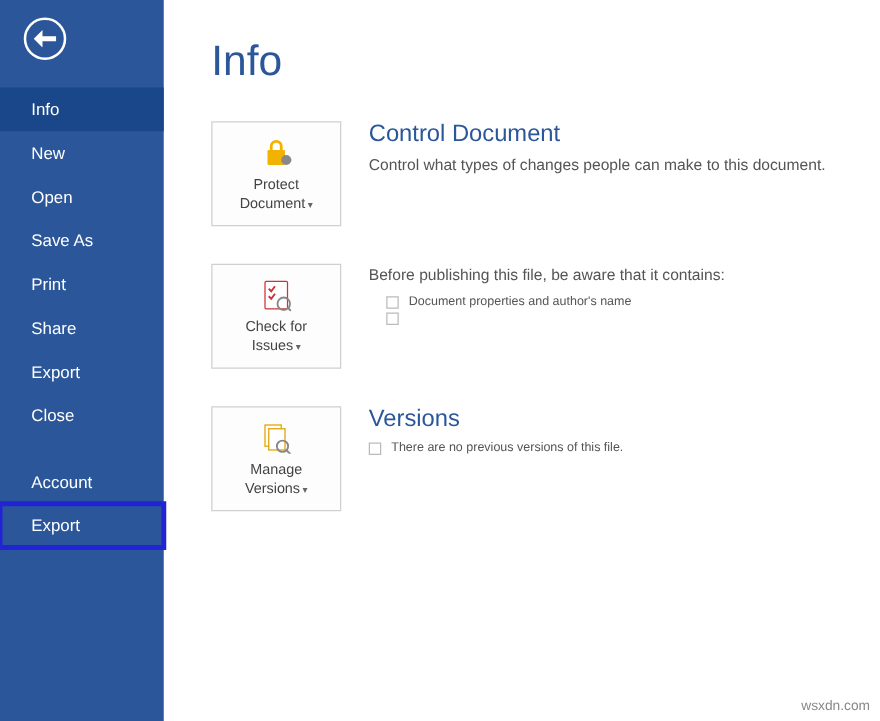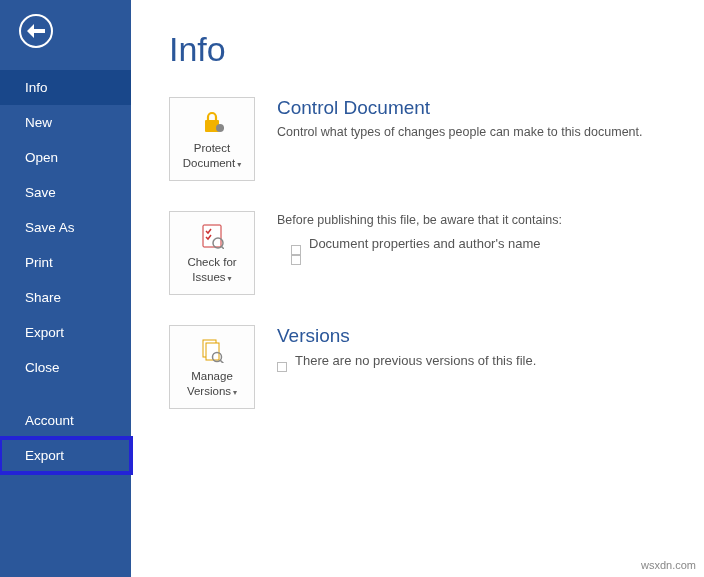--- a/index.html
+++ b/index.html
@@ -9,46 +9,45 @@
     .back-btn { width: 34px; height: 34px; border: 2px solid #fff; border-radius: 50%; margin: 14px 0 0 19px; display: flex; align-items: center; justify-content: center; cursor: pointer; }
     .back-btn svg { fill: #fff; }
     .nav { margin-top: 22px; display: flex; flex-direction: column; }
     .nav-item { padding: 10px 0 10px 25px; font-size: 13.5px; cursor: pointer; }
     .nav-item.active { background: #19478A; }
     .nav-item.highlight { outline: 4px solid #2323d6; outline-offset: -2px; }
     .spacer { height: 18px; }
     .main { flex: 1; padding: 30px 30px 30px 38px; position: relative; }
     .page-title { font-size: 34px; font-weight: 300; color: #2B579A; margin-bottom: 28px; }
     .section { display: flex; margin-bottom: 30px; align-items: flex-start; }
-    .card { width: 86px; height: 84px; border: 1px solid #d0d0d0; background: #fdfdfd; display: flex; flex-direction: column; align-items: center; justify-content: center; font-size: 11.5px; text-align: center; color: #444; cursor: pointer; line-height: 1.3; padding: 4px; }
+    .card { width: 104px; height: 84px; border: 1px solid #d0d0d0; background: #fdfdfd; display: flex; flex-direction: column; align-items: center; justify-content: center; font-size: 11.5px; text-align: center; color: #444; cursor: pointer; line-height: 1.3; padding: 4px; }
     .card .icon { font-size: 22px; margin-bottom: 4px; display:flex; align-items:center; justify-content:center; height:30px;}
     .card .tri { font-size: 8px; margin-left: 2px; color: #666; }
     .content { margin-left: 22px; flex: 1; }
     .section-title { font-size: 19px; color: #2B579A; font-weight: 400; margin-bottom: 4px; }
     .section-desc { font-size: 12.5px; color: #555; line-height: 1.5; }
     .bullets { margin-top: 4px; }
-    .bullet { display: flex; align-items: flex-end; font-size: 13px; color: #555; line-height: 1.6; }
+    .bullet { display: flex; align-items: center; font-size: 10px; color: #555; line-height: 1.6; }
     .bullet .sq { width: 10px; height: 10px; border: 1px solid #bbb; margin-right: 8px; margin-left: 14px; flex-shrink: 0; }
     .attrib { position: absolute; bottom: 6px; right: 8px; font-size: 11px; color: #888; }
   </style>
 </head>
 <body>
 
 <div class="container">
   <div class="sidebar">
     <div class="back-btn">
       <svg width="18" height="14" viewBox="0 0 18 14">
           <path d="M7 0 L0 7 L7 14 L7 9 L18 9 L18 5 L7 5 Z"></path>
         </svg>
     </div>
     <div class="nav">
       <div class="nav-item active">Info</div>
       <div class="nav-item">New</div>
       <div class="nav-item">Open</div>
-      <div class="nav-item">Save</div>
       <div class="nav-item">Save As</div>
       <div class="nav-item">Print</div>
       <div class="nav-item">Share</div>
       <div class="nav-item">Export</div>
       <div class="nav-item">Close</div>
       <div class="spacer"></div>
       <div class="nav-item">Account</div>
       <div class="nav-item highlight">Export</div>
     </div>
   </div>

